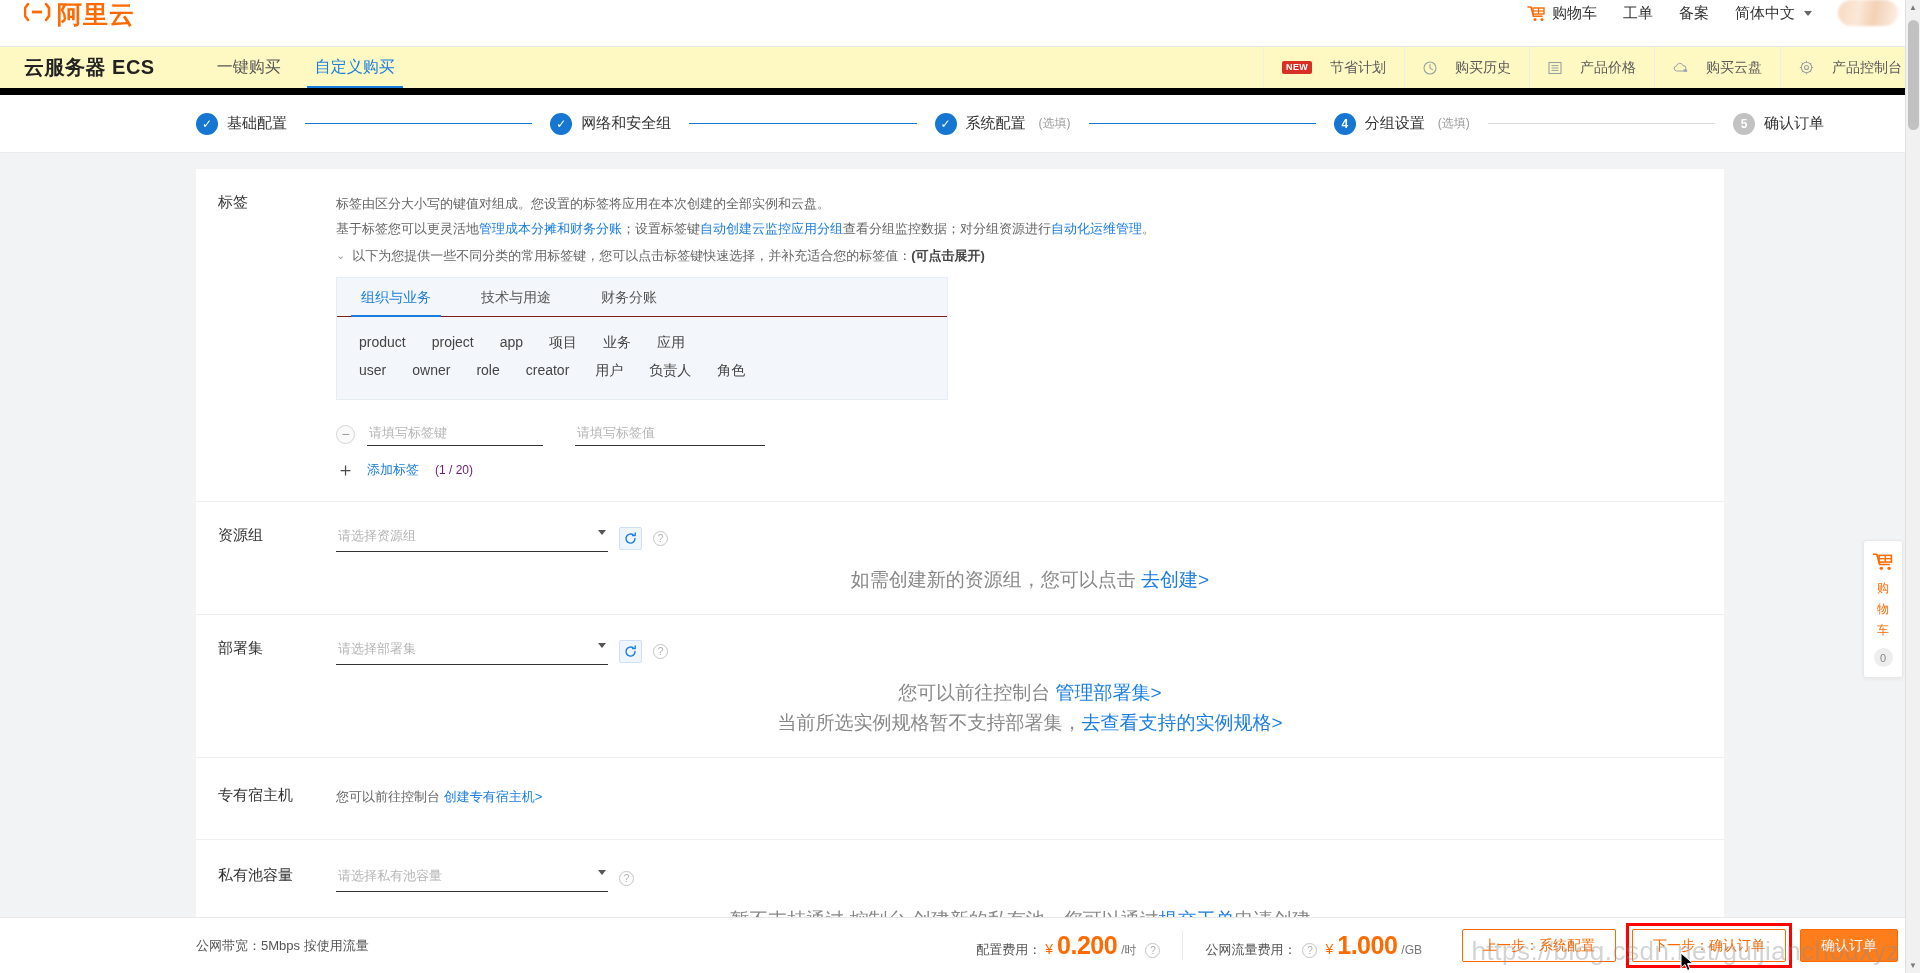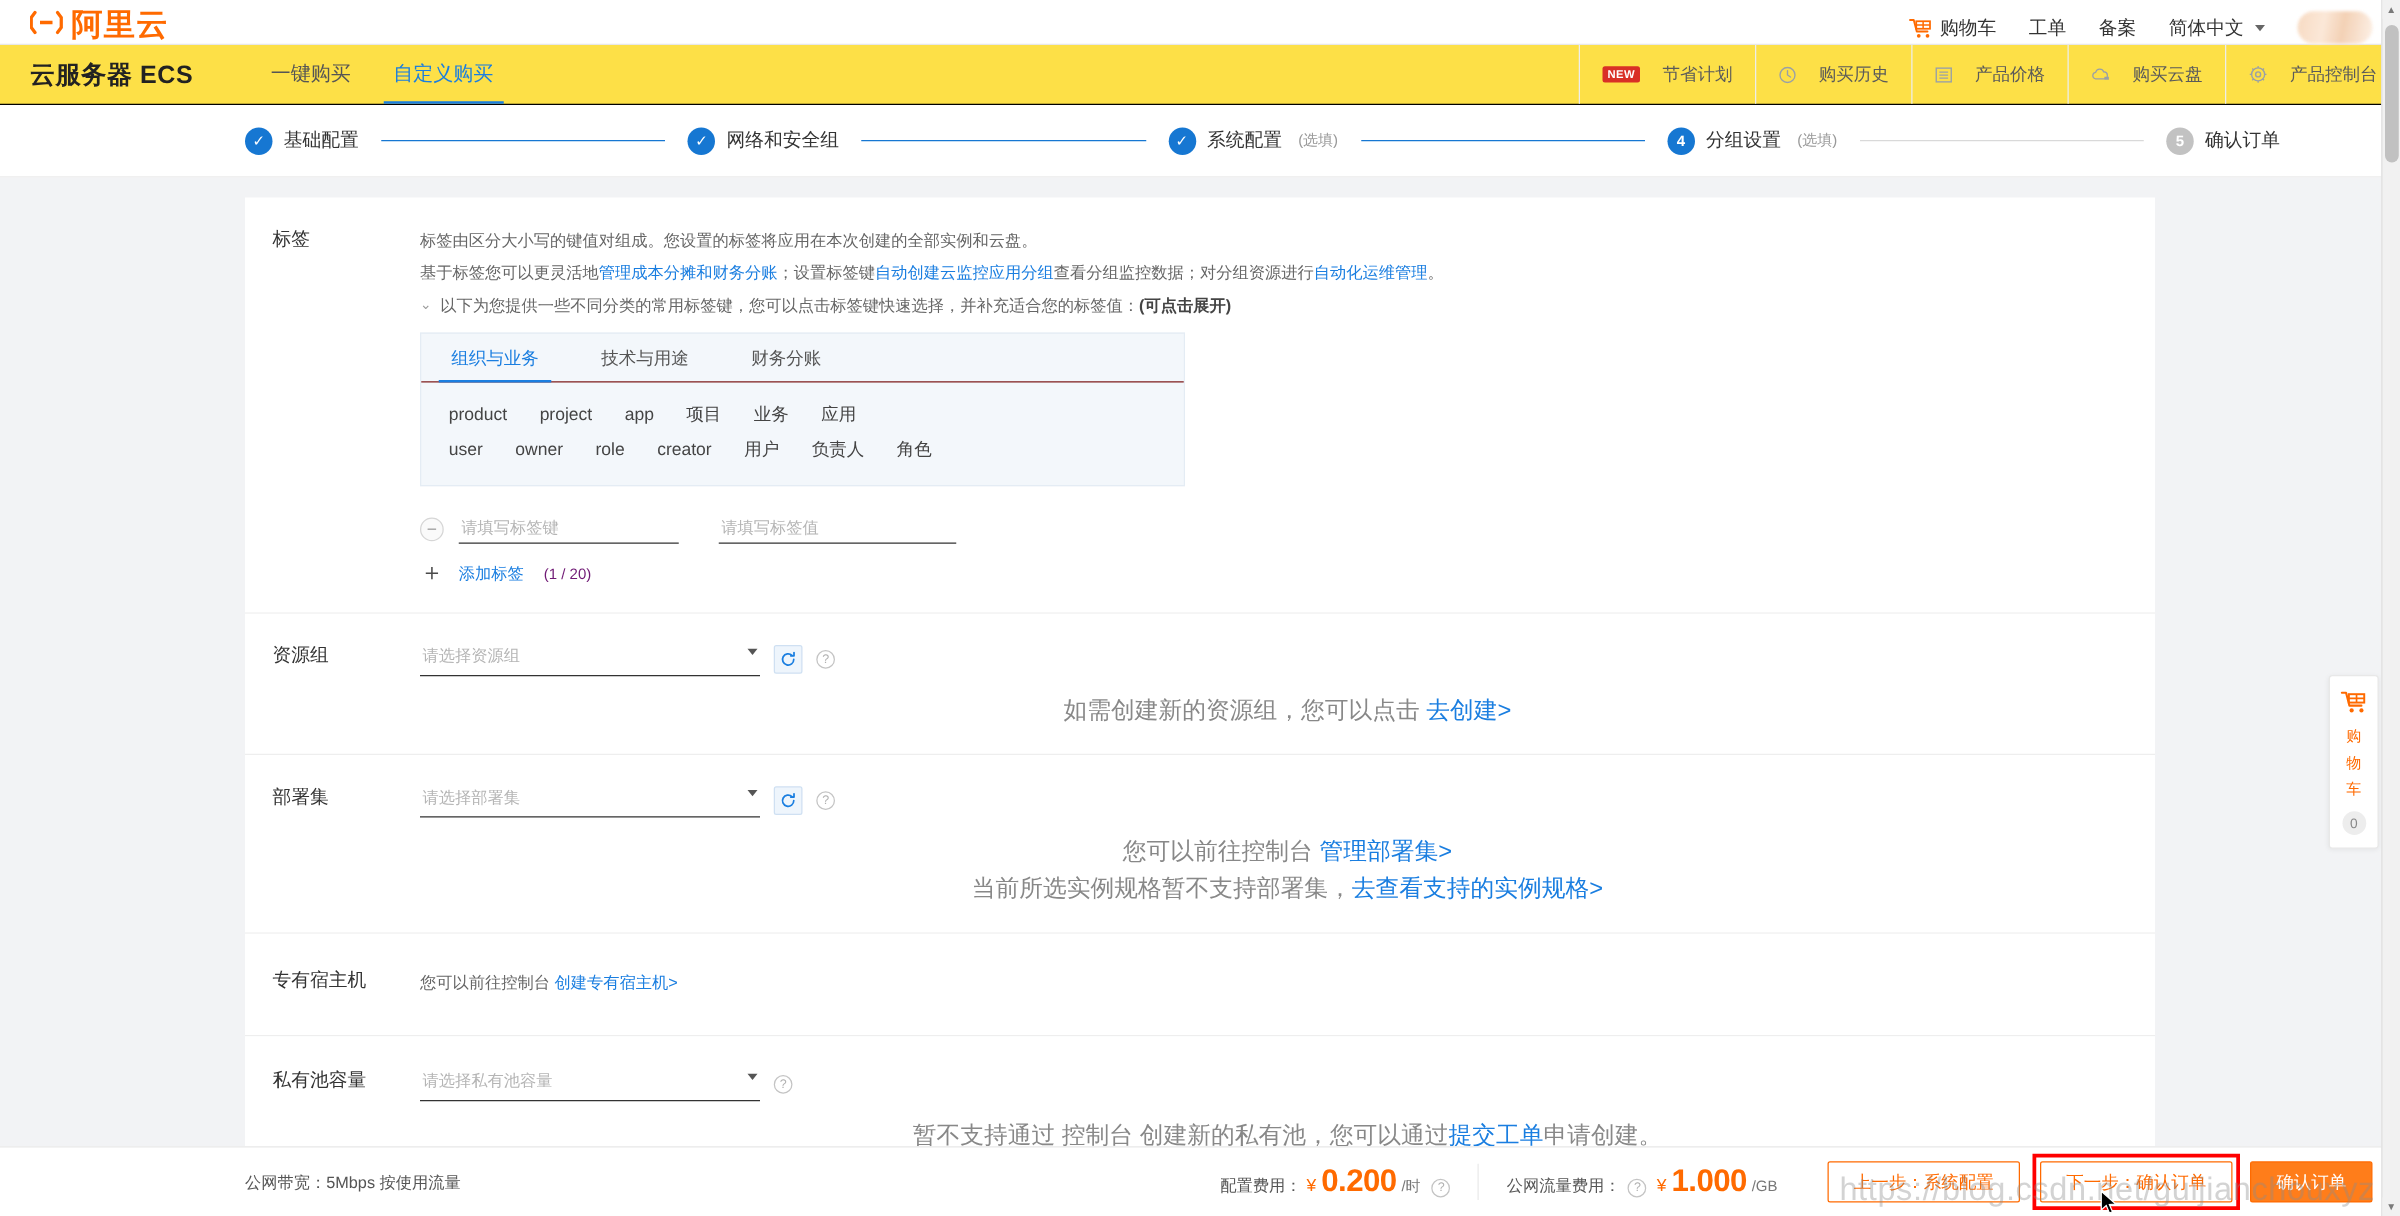--- a/index.html
+++ b/index.html
@@ -8,22 +8,22 @@
     width: 1920px; height: 973px;
     overflow: hidden;
     background: #f5f5f5;
     font-family: "Liberation Sans", "DejaVu Sans", sans-serif;
     color: #333;
   }
   .page { position: relative; width: 1920px; height: 973px; background: #f2f3f5; }
 
   
   .topbar {
-    height: 36px; background: #fff; border-bottom: 1px solid #e8e8e8;
-    display: flex; align-items: flex-end; padding: 0 22px 0 24px;
+    height: 47px; background: #fff; border-bottom: 1px solid #e8e8e8;
+    display: flex; align-items: flex-start; padding: 0 22px 0 24px;
   }
   .logo { display: flex; align-items: center; gap: 3px; }
   .logo-mark {
     color: #ff6a00; font-size: 25px; line-height: 1; font-weight: 400;
     letter-spacing: -1px;
   }
   .logo-text { color: #ff6a00; font-size: 25px; font-weight: 700; letter-spacing: 1px; line-height: 1; }
   .topbar-right { margin-left: auto; display: flex; align-items: center; gap: 26px; font-size: 15px; color: #333; }
   .topbar-right .tb-item { display: flex; align-items: center; gap: 6px; cursor: pointer; white-space: nowrap; }
   .cart-glyph { display: inline-block; width: 19px; height: 17px; position: relative; }
@@ -34,21 +34,21 @@
     border-top: 5px solid #666;
   }
   .avatar-blur {
     width: 60px; height: 26px; border-radius: 13px;
     background: linear-gradient(100deg,#f7d9c0 0%, #fbe7d6 35%, #f3cfb2 60%, #fdf0e6 100%);
     filter: blur(1.2px); opacity: .95;
   }
 
   
   .subnav {
-    height: 48px; background: #fde047; border-bottom: 1px solid #000000;
+    height: 48px; background: #fef9c3; border-bottom: 7px solid #000000;
     display: flex; align-items: stretch; padding-left: 24px;
   }
   .product-title { font-size: 20px; font-weight: 700; color: #222; display: flex; align-items: center; letter-spacing: .5px; }
   .subnav-tabs { display: flex; align-items: stretch; margin-left: 48px; gap: 6px; }
   .subnav-tab {
     display: flex; align-items: center; padding: 0 14px; font-size: 16px;
     color: #555; cursor: pointer; position: relative;
   }
   .subnav-tab.active { color: #1a7ee0; }
   .subnav-tab.active::after {

